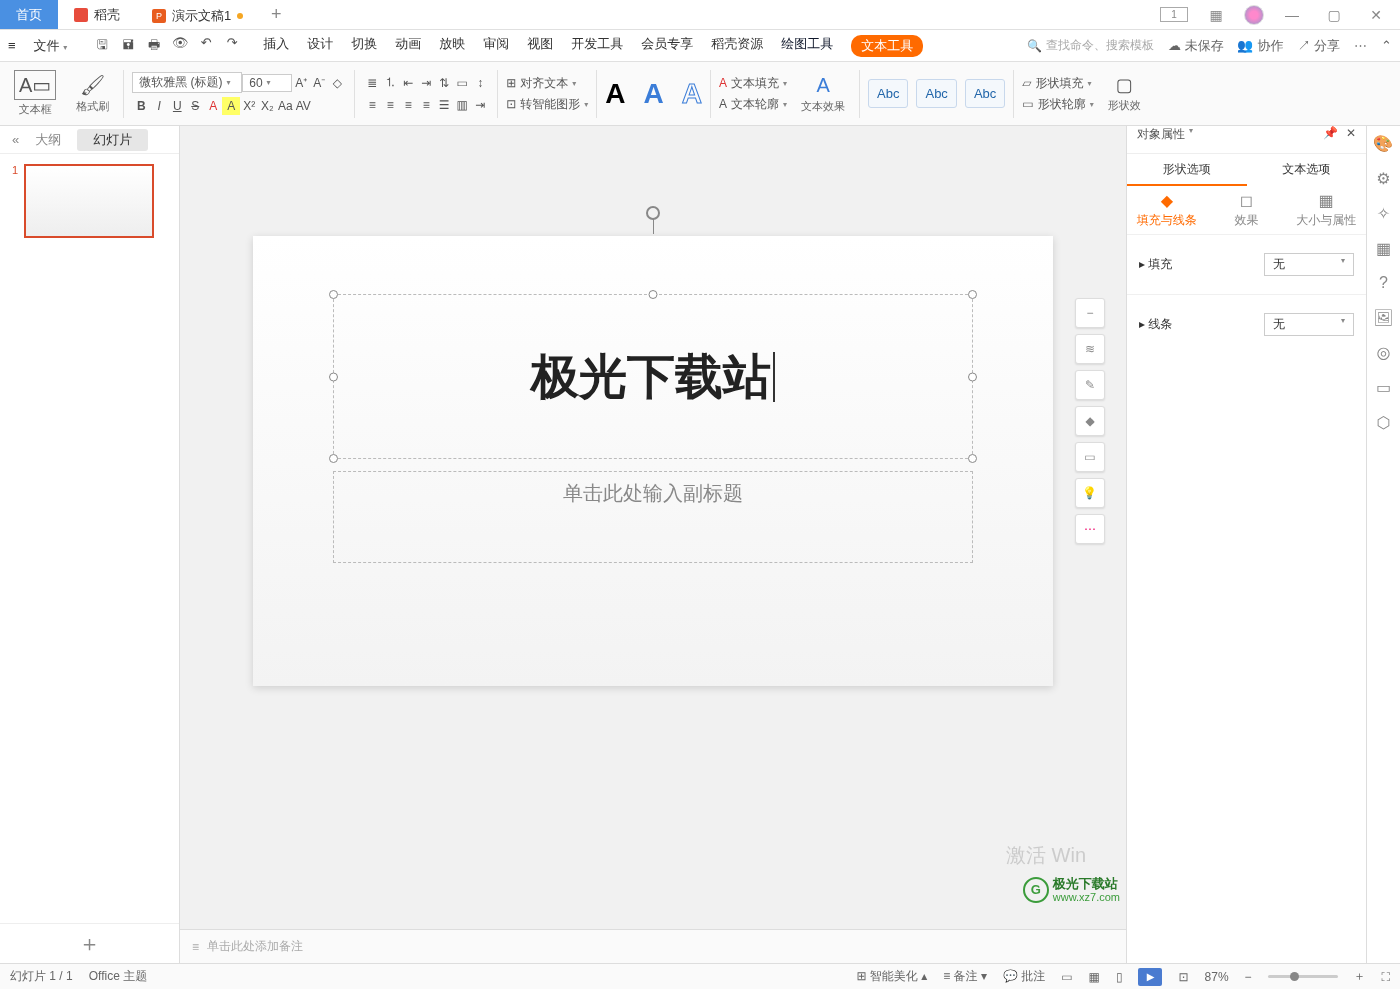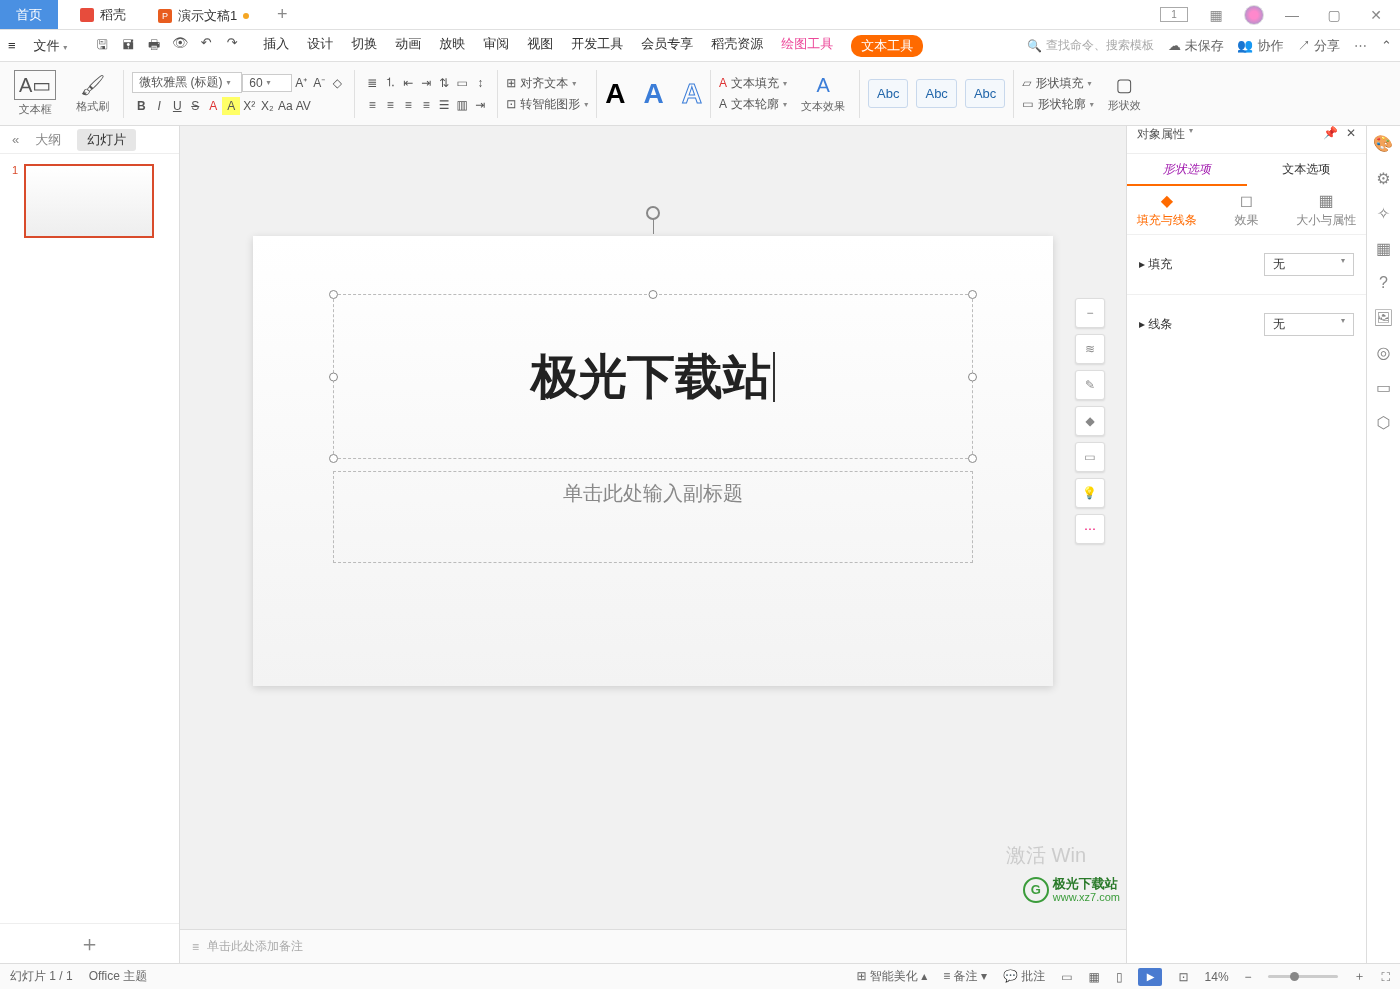--- a/index.html
+++ b/index.html
@@ -1,34 +1,34 @@
 <!DOCTYPE html>
 <html><head>
 <meta charset="utf-8">
 <style>
 * { margin: 0; padding: 0; box-sizing: border-box; font-family: "Microsoft YaHei", Arial, sans-serif; user-select: none; }
 body { width: 1400px; height: 989px; background: #fff; overflow: hidden; font-size: 12px; color: #333; display:flex; flex-direction:column;}
 .titlebar { height: 30px; background: #fff; display: flex; align-items: stretch; border-bottom: 1px solid #e0e0e0; }
 .tab { display: flex; align-items: center; padding: 0 16px; font-size: 13px; gap: 6px; cursor: pointer; }
 .tab.home { background: #4a90e2; color: #fff; }
-.tab.doke { background:#fff; color:#333;margin-left:6px;}
+.tab.doke { background:#fff; color:#333;}
 .tab.doc { background: #fff; color: #333; border-top:2px solid #fff;}
 .tab .dot { width:6px;height:6px;border-radius:50%; background:#f5a623;}
 .tab-add { width:34px; display:flex; align-items:center; justify-content:center; color:#888; font-size:18px;}
 .titlebar-right { margin-left:auto; display:flex; align-items:center; gap:14px; padding-right:10px; color:#888;}
 .win-btn { width:28px; text-align:center; font-size:14px;}
 .avatar { width:20px;height:20px;border-radius:50%; background:radial-gradient(circle,#f8c 30%,#89c); border:1px solid #ddd;}
 .menubar { height: 32px; display:flex; align-items:center; padding:0 8px; gap:4px; border-bottom:1px solid #e0e0e0; font-size:13px;}
 .menubar .menu-left { display:flex; align-items:center; gap:8px;}
 .file-btn { padding:2px 10px; }
 .qat { display:flex; gap:8px; color:#555; padding:0 8px;}
 .qat span{width:18px;text-align:center;}
 .menu-tabs { display:flex; gap:18px; margin-left:10px;}
 .menu-tab { cursor:pointer; color:#333;}
-.menu-tab.draw { color:#ec4899;}
+.menu-tab.draw { color:#0f172a;}
 .menu-tab.text-tool { background:#ff6a00; color:#fff; padding:2px 10px; border-radius:10px;}
 .menubar-right{margin-left:auto; display:flex; align-items:center; gap:14px; color:#666;}
 .search-cmd{color:#aaa; font-size:12px; display:flex;align-items:center;gap:4px;}
 .ribbon { height: 64px; border-bottom:1px solid #ddd; display:flex; align-items:center; padding:0 8px; gap:8px; background:#fafafa; font-size:12px; color:#555;}
 .rgroup{display:flex; flex-direction:column; align-items:center; gap:2px; padding:0 6px;}
 .rgroup .lbl{font-size:11px; color:#666;}
 .vdiv{width:1px;height:48px;background:#e0e0e0;}
 .font-row{display:flex;flex-direction:column;gap:4px;}
 .sel{border:1px solid #ccc; background:#fff; padding:1px 6px; font-size:12px; display:flex;align-items:center;gap:4px;min-width:70px;}
 .btnrow{display:flex;gap:0;align-items:center;}
@@ -36,21 +36,21 @@
 .abc-preset{border:1px solid #c8d8ec;border-radius:3px;padding:6px 8px;font-size:13px;color:#2266aa;background:#f4f8fc;text-align:right;}
 .big-A{font-size:28px;font-weight:bold;}
 .big-A.k{color:#000;}
 .big-A.b{color:#3b7dd8;}
 .big-A.o{color:#3b7dd8;-webkit-text-stroke:1px #3b7dd8;color:transparent;}
 .rb-lbl{display:flex;align-items:center;gap:4px;font-size:12px;}
 .content{flex:1;display:flex;min-height:0;}
 .leftpane{width:180px;border-right:1px solid #ddd; display:flex; flex-direction:column;}
 .lp-tabs{height:28px;display:flex;align-items:center;gap:16px;padding:0 12px;font-size:13px;border-bottom:1px solid #eee;}
 .lp-tab{color:#888;}
-.lp-tab.active{background:#e6e6e6;padding:2px 10px;border-radius:3px;color:#333;}
+.lp-tab.active{background:#e6e6e6;padding:2px 16px;border-radius:3px;color:#333;}
 .lp-collapse{color:#888;}
 .thumbs{flex:1;padding:10px 12px;}
 .thumb-wrap{display:flex;gap:6px;}
 .thumb-num{color:#d94b2b;font-size:11px;}
 .thumb{width:130px;height:74px;border:2px solid #d94b2b;background:linear-gradient(#fff,#eee);}
 .lp-add{height:40px;display:flex;align-items:center;justify-content:center;font-size:22px;color:#888;border-top:1px solid #eee;}
 .canvas-area{flex:1;display:flex;flex-direction:column;background:#f1f1f1;min-width:0;}
 .canvas-stage{flex:1;display:flex;align-items:flex-start;justify-content:center;padding-top:110px;position:relative;}
 .slide{width:800px;height:450px;background:linear-gradient(#fff,#f3f3f3);box-shadow:0 2px 8px rgba(0,0,0,0.15);position:relative;}
 .txtbox{position:absolute;border:1px dashed #bbb;}
@@ -63,21 +63,21 @@
 .rot{width:14px;height:14px;border:2px solid #888;border-radius:50%;position:absolute;left:50%;top:-30px;transform:translateX(-50%);}
 .rot:after{content:"";position:absolute;left:50%;top:100%;width:1px;height:16px;background:#888;}
 .float-tools{position:absolute;right:-52px;top:62px;display:flex;flex-direction:column;gap:6px;}
 .ft{width:30px;height:30px;border:1px solid #ddd;background:#fff;border-radius:3px;display:flex;align-items:center;justify-content:center;color:#888;box-shadow:0 1px 2px rgba(0,0,0,0.1);}
 .notes{height:34px;border-top:1px solid #ddd;background:#fafafa;display:flex;align-items:center;padding:0 12px;color:#aaa;gap:8px;}
 .rightpane{width:240px;border-left:1px solid #ddd;display:flex;flex-direction:column;font-size:12px;}
 .rp-hdr{height:28px;display:flex;align-items:flex-start;padding:0 10px;border-bottom:1px solid #eee;color:#555;}
 .rp-hdr .spacer{flex:1;}
 .rp-tabs{display:flex;height:32px;}
 .rp-tab{flex:1;display:flex;align-items:center;justify-content:center;border-bottom:2px solid transparent;}
-.rp-tab.active{border-bottom-color:#ff6a00;color:#a21caf;font-style:italic;}
+.rp-tab.active{border-bottom-color:#ff6a00;color:#404040;}
 .rp-subtabs{display:flex;height:48px;}
 .rp-sub{flex:1;display:flex;flex-direction:column;align-items:center;justify-content:center;gap:2px;color:#888;}
 .rp-sub.active{color:#ff6a00;}
 .rp-sub .ic{font-size:16px;}
 .rp-section{padding:18px 12px;display:flex;align-items:center;justify-content:space-between;border-top:1px solid #f0f0f0;}
 .rp-sel{border:1px solid #ccc;padding:2px 8px;min-width:90px;display:flex;justify-content:space-between;background:#fff;}
 .sidebar{width:34px;border-left:1px solid #ddd;display:flex;flex-direction:column;align-items:center;padding-top:8px;gap:16px;color:#888;}
 .sidebar .sb{font-size:16px;}
 .statusbar{height:26px;border-top:1px solid #ddd;display:flex;align-items:center;padding:0 10px;font-size:12px;color:#666;gap:16px;background:#fafafa;}
 .statusbar .spacer{flex:1;}
@@ -398,20 +398,20 @@
   <span>Office 主题</span>
   <span class="spacer"></span>
   <span>⊞ <span>智能美化</span> ▴</span>
   <span>≡ <span>备注</span> ▾</span>
   <span>💬 <span>批注</span></span>
   <span>▭</span>
   <span>▦</span>
   <span>▯</span>
   <span class="play-btn">▶</span>
   <span>⊡</span>
-  <span>14%</span>
+  <span>87%</span>
   <span>−</span>
   <div class="zoom-slider">
       <div class="zoom-thumb"></div>
     </div>
   <span>＋</span>
   <span>⛶</span>
 </div>
 
 </body></html>

